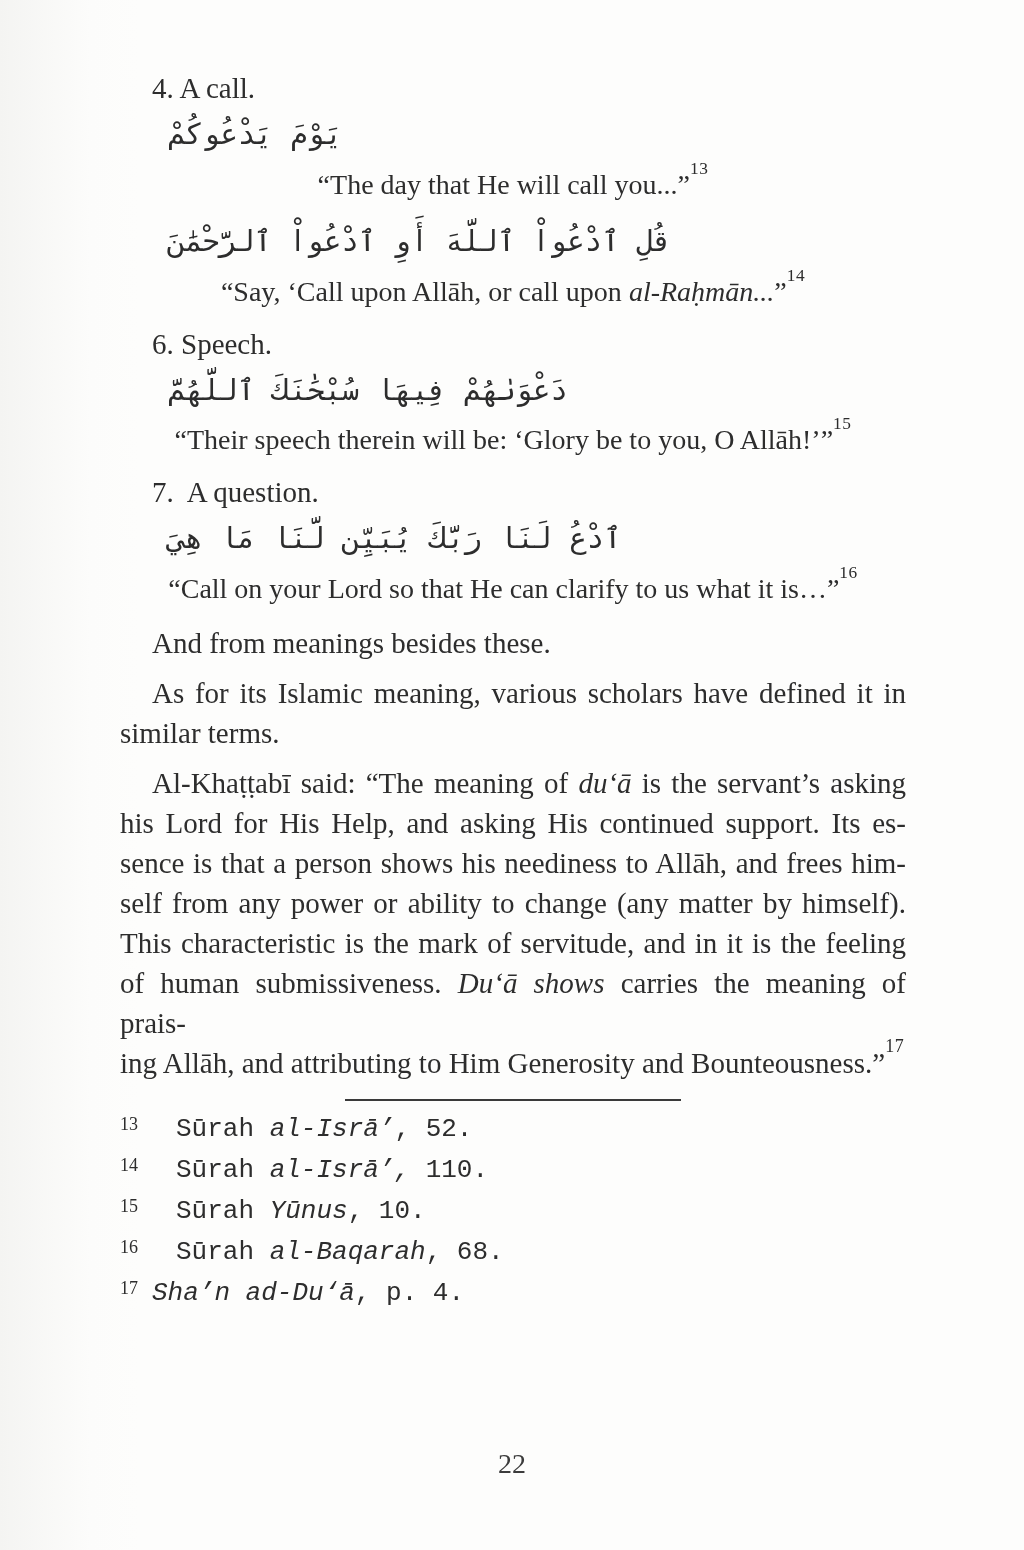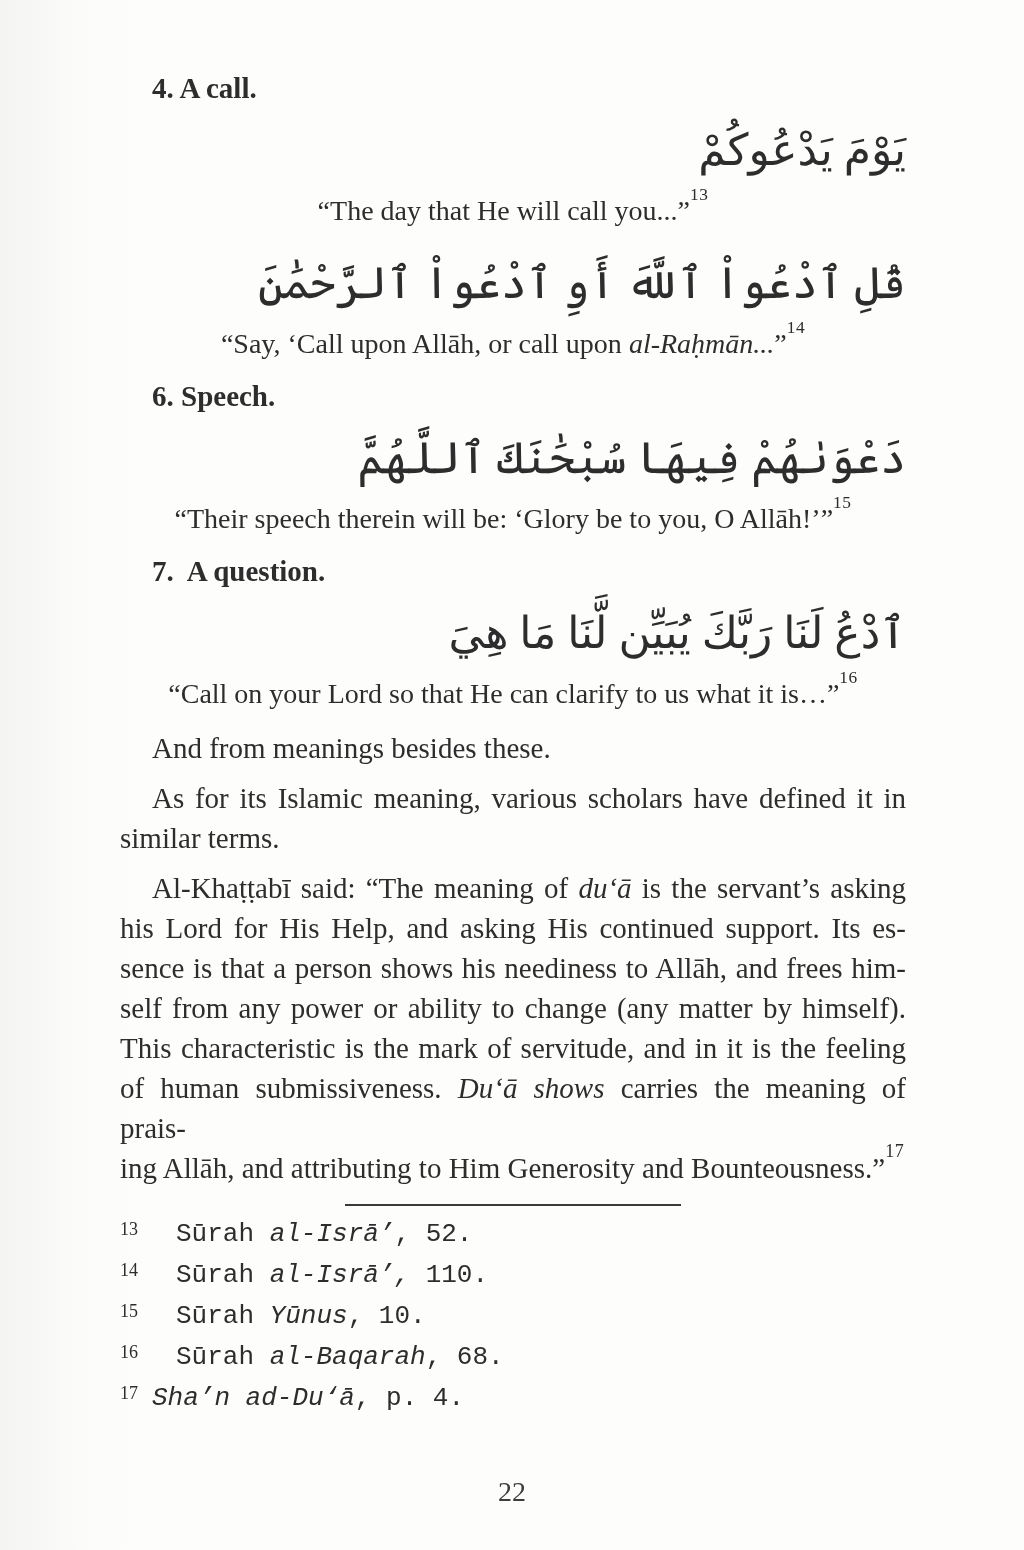--- a/index.html
+++ b/index.html
@@ -24,31 +24,30 @@
     left: 120px;
     top: 0;
     width: 786px;
   }
   .section-heading {
     margin-top: 14px;
     padding-left: 32px;
     font-size: 29px;
     line-height: 36px;
     white-space: pre-wrap;
-    font-weight: bold;
   }
   .section-heading.first {
     margin-top: 70px;
   }
   .arabic {
     margin: 6px 0 4px 48px;
-    font-family: Liberation Serif, serif;
-    font-size: 44px;
+    font-family: Liberation Mono, monospace;
+    font-size: 29px;
     line-height: 1.75;
-    text-align: right;
+    text-align: left;
     direction: rtl;
   }
   .translation {
     margin: 0 0 16px 0;
     font-size: 28px;
     line-height: 36px;
     text-align: center;
   }
   .translation sup, .para sup {
     font-size: 0.62em;
@@ -102,21 +101,20 @@
     margin-left: 6px;
   }
   .page-number {
     position: absolute;
     left: 0;
     top: 1448px;
     width: 1024px;
     text-align: center;
     font-size: 28px;
     color: #3c3c3c;
-    margin-top: 28px;
   }
   i { font-style: italic; }
 </style>
 </head>
 <body>
 
 <div class="page">
   <div class="content">
 
     <div class="section">

